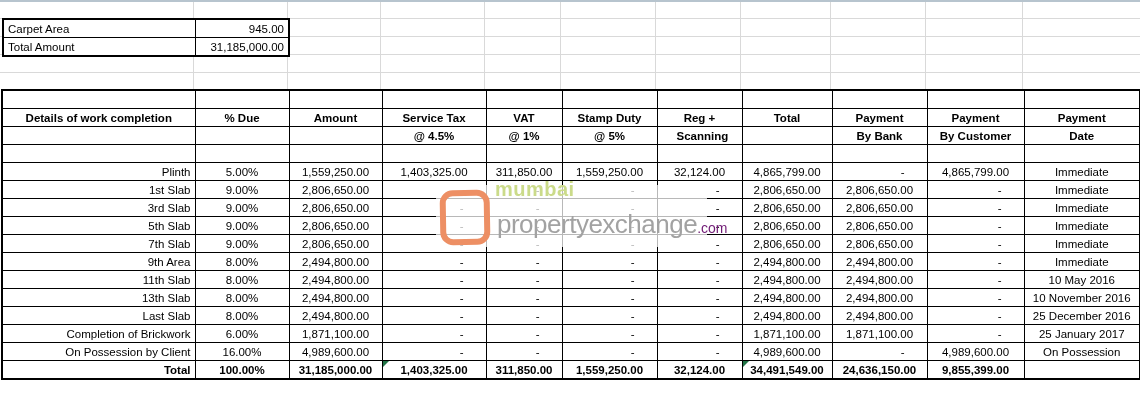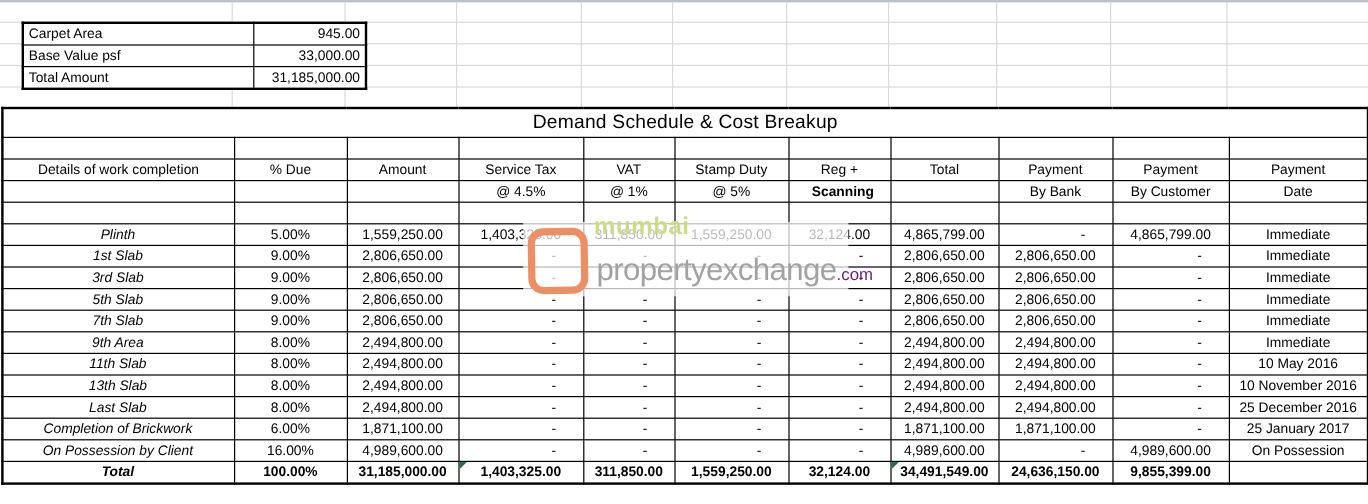--- a/index.html
+++ b/index.html
@@ -5,31 +5,31 @@
   html,body{margin:0;padding:0;}
   body{
     width:1140px;height:420px;overflow:hidden;background:#fff;position:relative;
     font-family:"Liberation Sans",sans-serif;color:#000;
   }
   #top-strip{position:absolute;left:0;top:0;width:1140px;height:2px;background:#b7c4ce;}
   
   .gv{position:absolute;top:2px;width:1px;height:88px;background:#d9d9d9;}
   .gh{position:absolute;left:0;width:1140px;height:1px;background:#d9d9d9;}
   
-  #summary{position:absolute;left:18px;top:18px;border-collapse:collapse;table-layout:fixed;background:#fff;border:2px solid #000;}
+  #summary{position:absolute;left:2px;top:18px;border-collapse:collapse;table-layout:fixed;background:#fff;border:2px solid #000;}
   #summary td{border:1px solid #000;height:17px;font-size:11.5px;padding:0 4px;white-space:nowrap;overflow:hidden;}
   #summary td.s-label{width:183px;text-align:left;}
   #summary td.s-value{width:84px;text-align:right;}
   
   #main{position:absolute;left:1px;top:89px;border-collapse:collapse;table-layout:fixed;width:1138px;background:#fff;border:2px solid #000;}
   #main td{border:1px solid #000;height:17px;font-size:11.5px;padding:0 4px;white-space:nowrap;overflow:hidden;position:relative;}
   #main td.title-cell{height:23px;font-size:16px;text-align:center;padding:0;letter-spacing:0.2px;}
-  #main td.hb{font-weight:normal;text-align:center;}
+  #main td.hb{font-weight:bold;text-align:center;}
   #main td.hleft{font-weight:bold;text-align:left;padding-left:19px;}
-  #main td.lbl{text-align:center;padding-left:3px;font-style:italic;}
+  #main td.lbl{text-align:right;padding-left:3px;}
   #main td.num{text-align:center;}
   #main td.dash{text-align:right;padding-right:22px;}
   #main td.pct{text-align:center;}
   #main td.date{text-align:center;}
   #main tr.bold-row td{font-weight:bold;}
   .flag{position:absolute;left:0;top:0;width:0;height:0;border-top:6px solid #217346;border-right:6px solid transparent;}
   
   #watermark{position:absolute;left:436px;top:185px;width:271px;height:62px;background:rgba(255,255,255,0.72);z-index:5;}
   #wm-logo{position:absolute;left:4px;top:5px;width:38px;height:43px;border:6px solid #ed8f64;border-radius:13px;transform:rotate(-1deg);}
   #wm-word1{position:absolute;left:59px;top:-7px;font-size:20px;font-weight:bold;letter-spacing:0.5px;color:#cbdb8a;}
@@ -57,24 +57,20 @@
     <div class="gh" style="top: 72px;"></div>
   </div>
 
 <table id="summary">
   <tbody id="summary-body">
       <tr>
         <td class="s-label">Carpet Area</td>
         <td class="s-value">945.00</td>
       </tr>
       <tr>
-        <td class="s-label">Base Value psf</td>
-        <td class="s-value">33,000.00</td>
-      </tr>
-      <tr>
         <td class="s-label">Total Amount</td>
         <td class="s-value">31,185,000.00</td>
       </tr>
     </tbody>
 </table>
 
 <table id="main">
   <colgroup id="main-cols">
       <col style="width: 193px;">
       <col style="width: 94px;">
@@ -83,23 +79,20 @@
       <col style="width: 76px;">
       <col style="width: 95px;">
       <col style="width: 85px;">
       <col style="width: 90px;">
       <col style="width: 95px;">
       <col style="width: 97px;">
       <col style="width: 116px;">
     </colgroup>
   <tbody id="main-body">
       <tr>
-        <td class="title-cell" colspan="11">Demand Schedule &amp; Cost Breakup</td>
-      </tr>
-      <tr>
         <td class=""></td>
         <td class=""></td>
         <td class=""></td>
         <td class=""></td>
         <td class=""></td>
         <td class=""></td>
         <td class=""></td>
         <td class=""></td>
         <td class=""></td>
         <td class=""></td>

